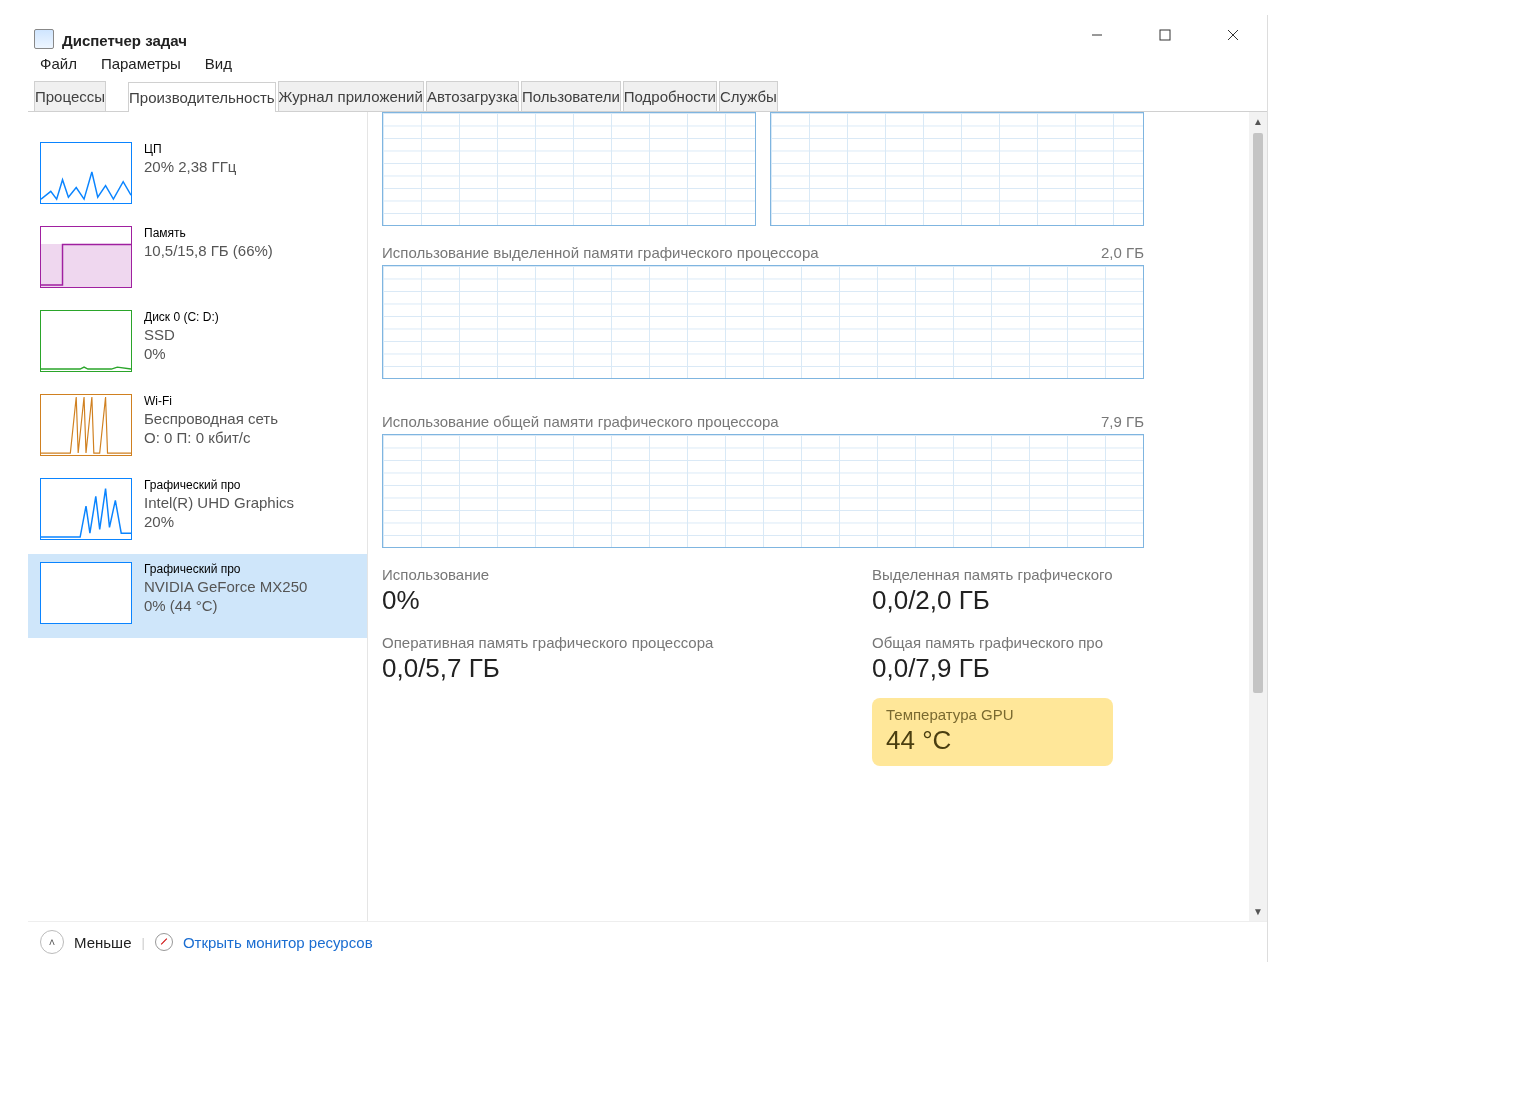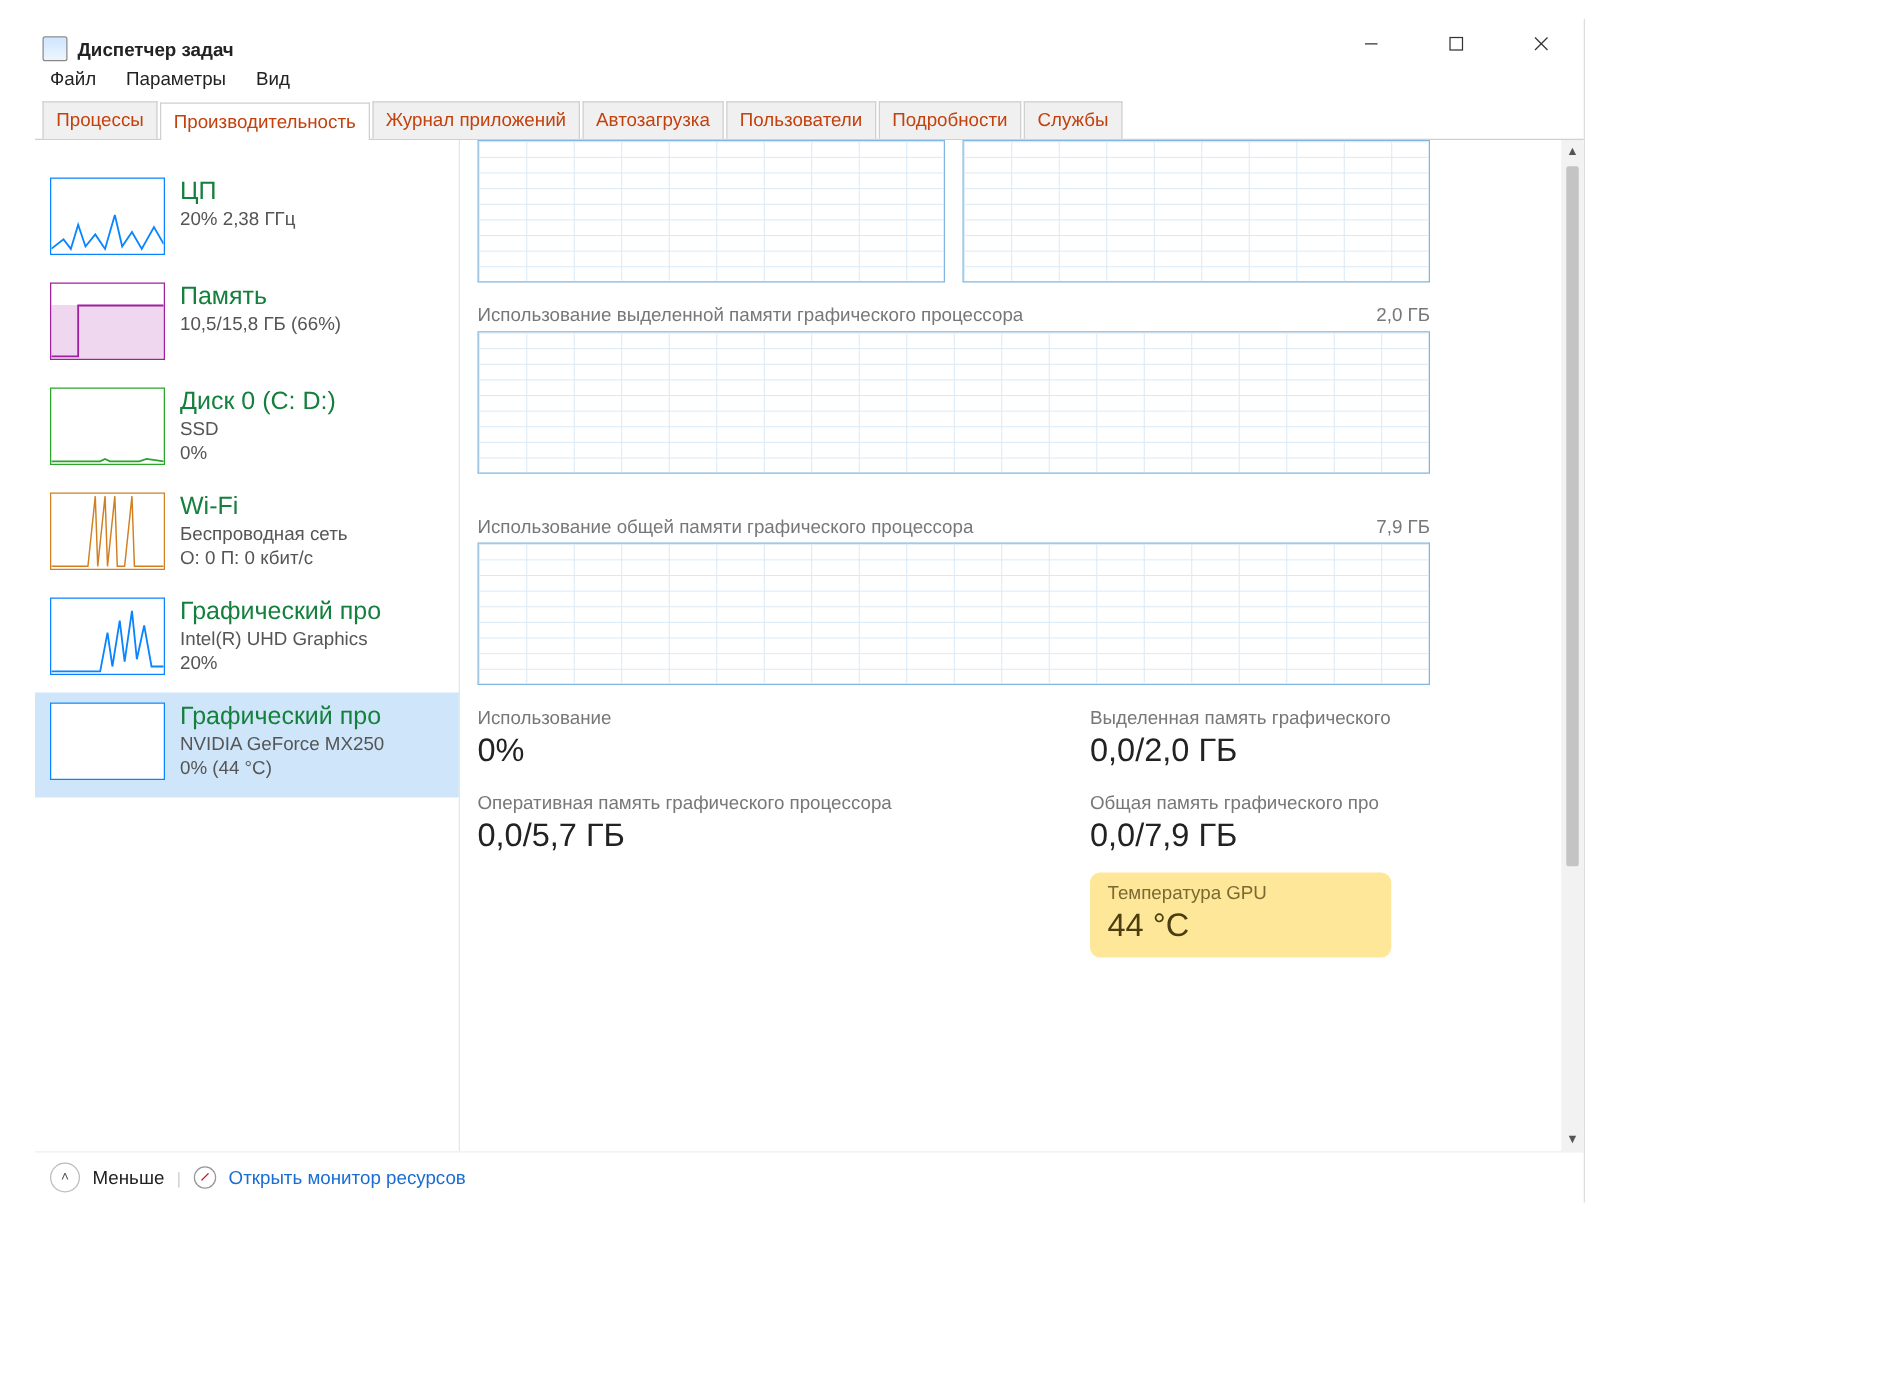--- a/index.html
+++ b/index.html
@@ -61,33 +61,34 @@
 }
 .menubar .menu-item { padding: 3px 6px; }
 .tabstrip {
   display: flex;
   align-items: flex-end;
   border-bottom: 1px solid #d0d0d0;
   padding: 0 6px;
   margin-top: 4px;
 }
 .tab {
-  padding: 6px 10px;
+  padding: 6px 0;
   font-size: 15px;
-  color: #c2410c;
+  color: #404040;
   background: #f0f0f0;
   border: 1px solid #d0d0d0;
   border-bottom: none;
   margin-right: 2px;
 }
 .tab.active {
   background: #fff;
   position: relative;
   top: 1px;
   font-weight: 400;
+  margin-left: 20px;
 }
 .body-area {
   flex: 1;
   display: flex;
   min-height: 0;
 }
 .sidebar {
   width: 340px;
   border-right: 1px solid #e5e5e5;
   padding: 22px 0 0 12px;
@@ -113,21 +114,21 @@
   position: relative;
   overflow: hidden;
   background: #fff;
 }
 .thumb-graph.cpu { border-color: #0a84ff; }
 .thumb-graph.mem { border-color: #a020a0; background: linear-gradient(to bottom, #fff 0%, #fff 28%, #efd7ef 28%, #efd7ef 100%); }
 .thumb-graph.disk { border-color: #2aa52a; }
 .thumb-graph.wifi { border-color: #d08020; }
 .thumb-graph.gpu0 { border-color: #0a84ff; }
 .thumb-graph.gpu1 { border-color: #0a84ff; }
-.thumb-text .t-title { font-size: 20px; color: #15803d; }
+.thumb-text .t-title { font-size: 12px; color: #000000; }
 .thumb-text .t-sub { font-size: 15px; color: #555; margin-top: 2px; }
 .thumb-text .t-sub2 { font-size: 15px; color: #555; margin-top: 2px; }
 .main {
   flex: 1;
   display: flex;
   min-width: 0;
 }
 .main-content {
   flex: 1;
   padding: 0 0 0 14px;

